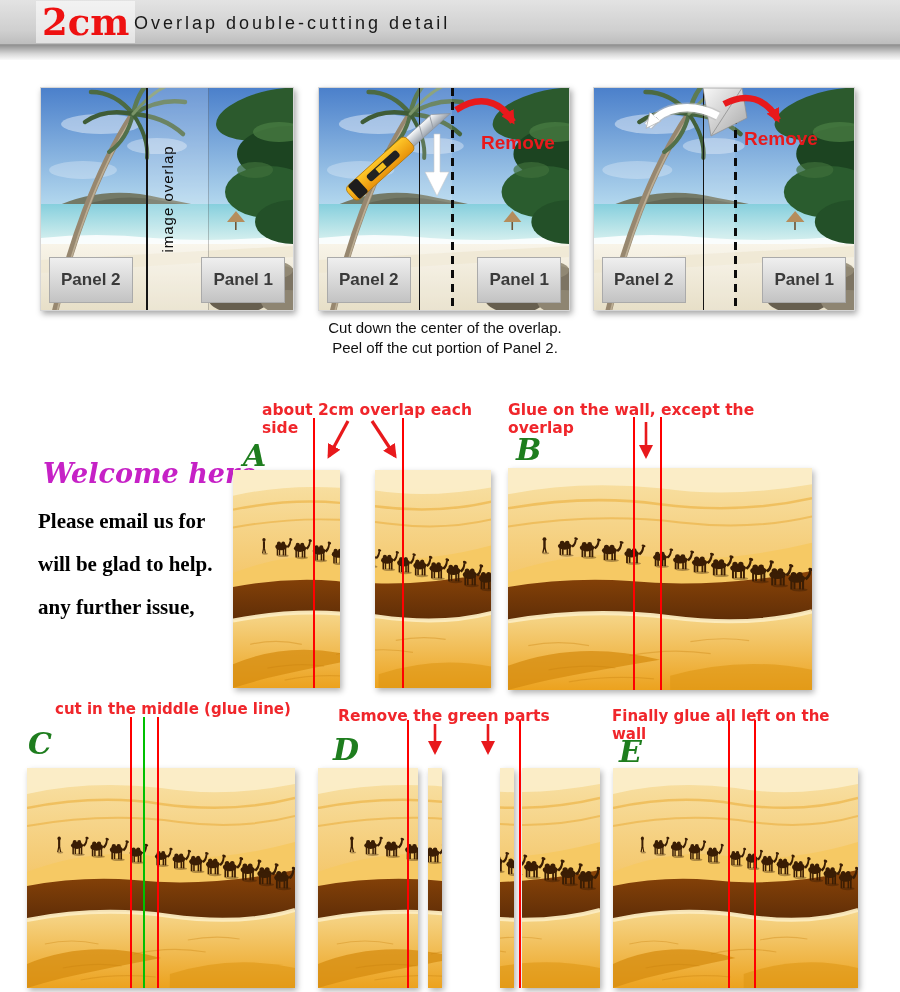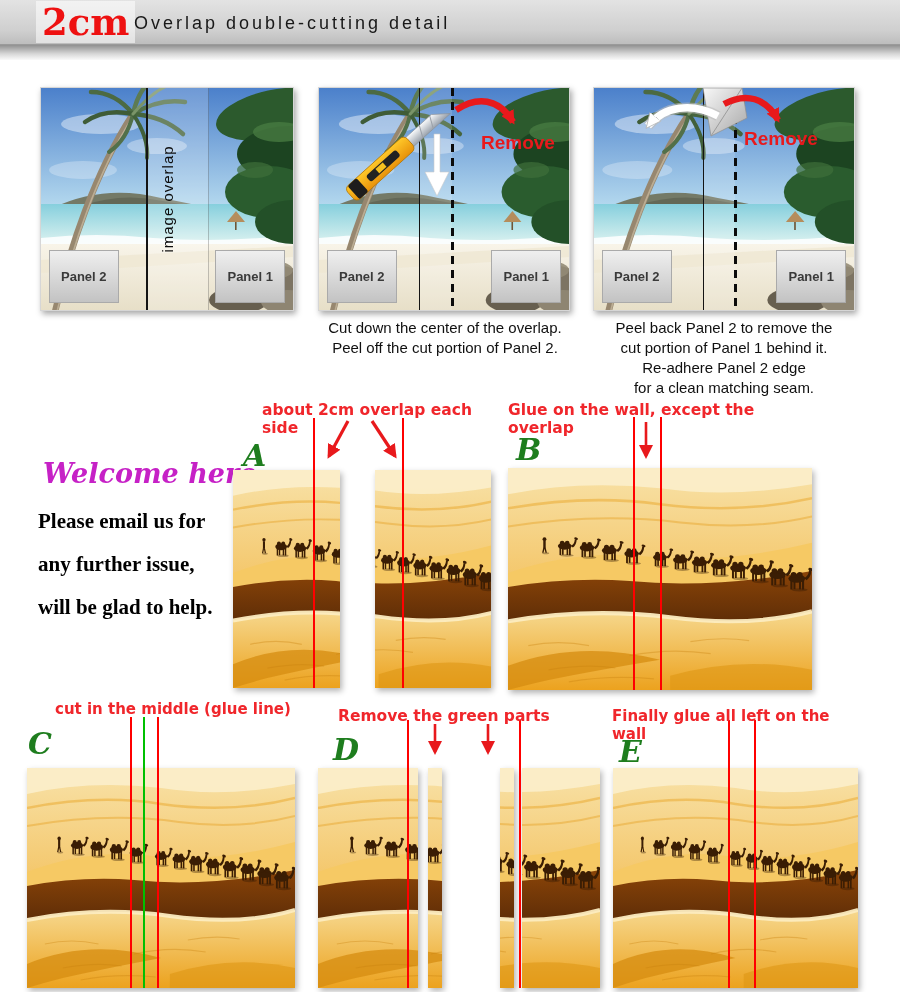--- a/index.html
+++ b/index.html
@@ -24,21 +24,21 @@
   .bfig svg.photo{position:absolute;left:0;top:0;width:100%;height:100%;}
   .f1{left:40px;width:252px;} .f2{left:318px;width:250px;} .f3{left:593px;width:260px;}
 
   .ov-strip{position:absolute;top:0;height:100%;background:rgba(255,255,255,.20);
             border-left:2px solid #141414;}
   .edge-faint{border-right:1px solid rgba(0,0,0,.22);}
   .dash-line{position:absolute;top:0;width:3px;height:100%;
              background:repeating-linear-gradient(180deg,#0b0b0b 0 8px,transparent 8px 14px);}
   .v-text{position:absolute;top:50%;writing-mode:vertical-rl;transform:translateY(-50%) rotate(180deg);
           font-size:15px;letter-spacing:1px;color:#0d0d0d;}
-  .plabel{position:absolute;bottom:7px;padding:18px 11px;font-size:13px;font-weight:700;color:#3a3a3a;
+  .plabel{position:absolute;bottom:7px;padding:12px 11px;font-size:17px;font-weight:700;color:#3a3a3a;
           background:linear-gradient(180deg,#efefef,#c3c3c3);border:1px solid #aaa;}
   .pl-left{left:8px;} .pl-right{right:8px;}
   .remove-txt{position:absolute;font-weight:700;font-size:19px;color:var(--arrow-red);z-index:5;}
 
   
   .caption{position:absolute;font-size:15px;color:#101010;text-align:center;
            white-space:pre-line;line-height:1.34;}
   .welcome-title{position:absolute;left:43px;top:458px;font-family:"DejaVu Serif",serif;
                  font-style:italic;font-weight:700;font-size:27px;color:var(--welcome-magenta);}
   .welcome-lines{position:absolute;left:38px;top:500px;width:210px;
@@ -262,30 +262,26 @@
     <svg class="arrow-svg" style="left:124px;top:6px;" width="95" height="55">
       <path d="M6,10 C28,-2 48,4 60,26" stroke="#e8191c" stroke-width="6.5" fill="none" marker-end="url(#mkRed)"></path>
     </svg>
     <div class="remove-txt" style="left:150px;top:40px;">Remove</div>
     <div class="plabel pl-left">Panel 2</div>
     <div class="plabel pl-right">Panel 1</div>
   </div>
 
   <div class="caption" style="left:302px;top:318px;width:286px;">Cut down the center of the overlap.
 Peel off the cut portion of Panel 2.</div>
-  <div class="caption" style="left:578px;top:318px;width:292px;">Peel back Panel 2 to remove the
-cut portion of Panel 1 behind it.
-Re-adhere Panel 2 edge
-for a clean matching seam.</div>
 
   <div class="welcome-title">Welcome here</div>
   <div class="welcome-lines">
     <div>Please email us for</div>
+    <div>will be glad to help.</div>
     <div>any further issue,</div>
-    <div>will be glad to help.</div>
   </div>
 
   <div class="note" style="left:262px;top:401px;width:248px;">about 2cm overlap each side</div>
   <div class="sec-letter" style="left:243px;top:438px;">A</div>
   <div class="vline" style="left:313px;top:418px;height:270px;"></div>
   <div class="vline" style="left:402px;top:418px;height:270px;"></div>
   <svg class="arrow-svg" style="left:308px;top:418px;" width="110" height="48">
     <line x1="40" y1="3" x2="21" y2="38" stroke="#e8191c" stroke-width="3.2" marker-end="url(#mkRed)"></line>
     <line x1="64" y1="3" x2="87" y2="38" stroke="#e8191c" stroke-width="3.2" marker-end="url(#mkRed)"></line>
   </svg>

